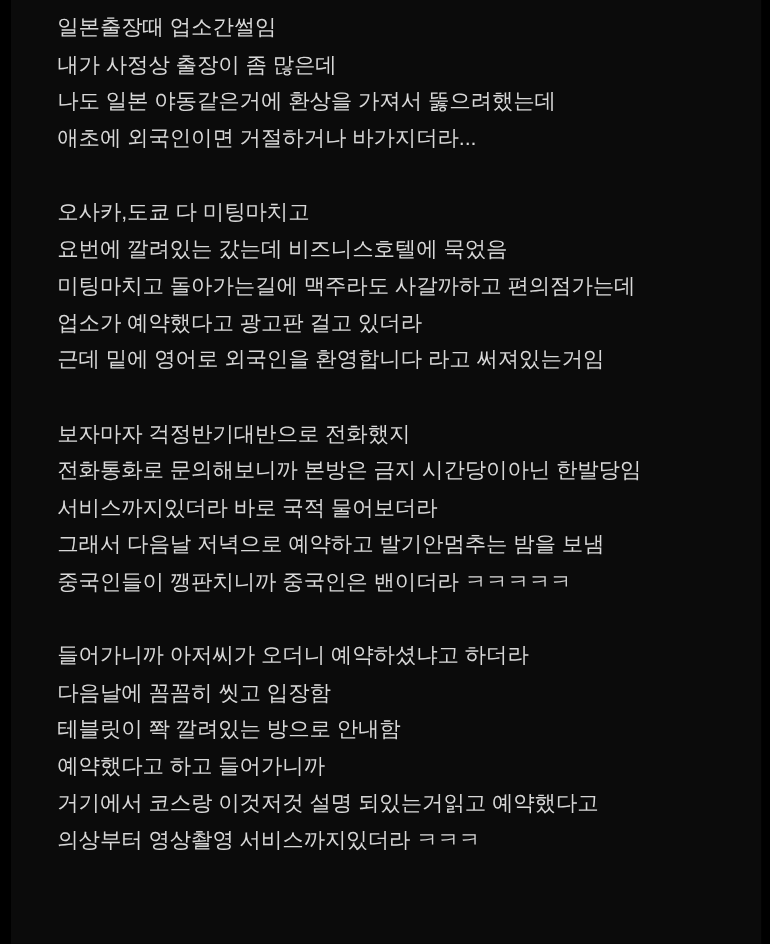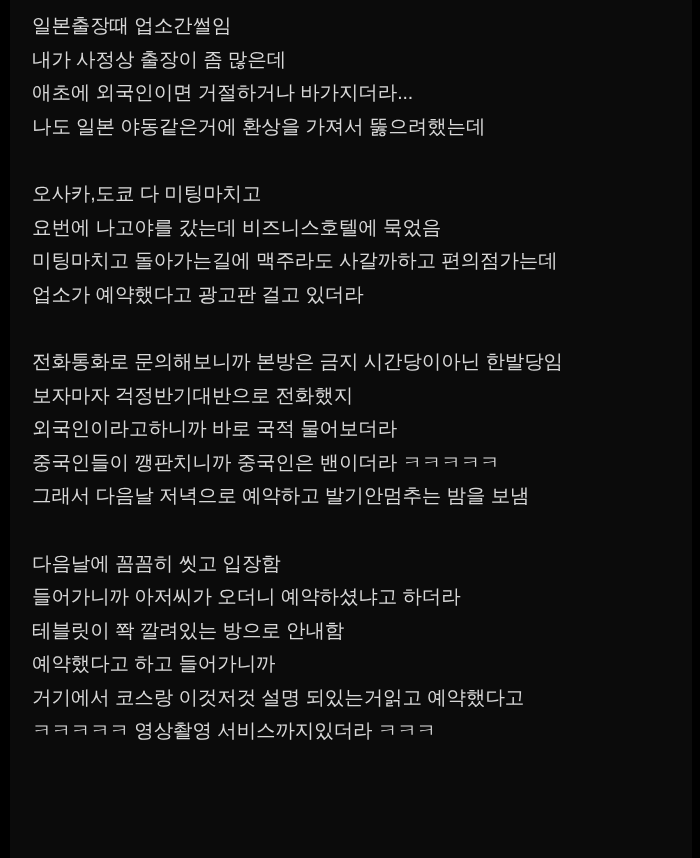--- a/index.html
+++ b/index.html
@@ -47,65 +47,67 @@
   }
   .para {
     margin: 0 0 0 0;
   }
   .line {
     color: #d8d8d8;
     font-size: 19.5px;
     line-height: 33.6px;
     white-space: pre;
     letter-spacing: -0.1px;
+    margin-left: 20px;
   }
   .spacer {
     height: 33.6px;
   }
 </style>
 </head>
 <body>
 
 <div class="page">
   <div class="edge-left"></div>
   <div class="edge-right"></div>
 
   <div class="content">
 
     <div class="para">
       <div class="line">일본출장때 업소간썰임</div>
       <div class="line">내가 사정상 출장이 좀 많은데</div>
+      <div class="line">나도 일본 야동같은거에 환상을 가져서 뚫으려했는데</div>
       <div class="line">애초에 외국인이면 거절하거나 바가지더라...</div>
-      <div class="line">나도 일본 야동같은거에 환상을 가져서 뚫으려했는데</div>
     </div>
 
     <div class="spacer"></div>
 
     <div class="para">
       <div class="line">오사카,도쿄 다 미팅마치고</div>
-      <div class="line">요번에 나고야를 갔는데 비즈니스호텔에 묵었음</div>
+      <div class="line">요번에 깔려있는 갔는데 비즈니스호텔에 묵었음</div>
       <div class="line">미팅마치고 돌아가는길에 맥주라도 사갈까하고 편의점가는데</div>
       <div class="line">업소가 예약했다고 광고판 걸고 있더라</div>
+      <div class="line">근데 밑에 영어로 외국인을 환영합니다 라고 써져있는거임</div>
     </div>
 
     <div class="spacer"></div>
 
     <div class="para">
+      <div class="line">보자마자 걱정반기대반으로 전화했지</div>
       <div class="line">전화통화로 문의해보니까 본방은 금지 시간당이아닌 한발당임</div>
-      <div class="line">보자마자 걱정반기대반으로 전화했지</div>
-      <div class="line">외국인이라고하니까 바로 국적 물어보더라</div>
+      <div class="line">서비스까지있더라 바로 국적 물어보더라</div>
+      <div class="line">그래서 다음날 저녁으로 예약하고 발기안멈추는 밤을 보냄</div>
       <div class="line">중국인들이 깽판치니까 중국인은 밴이더라 ㅋㅋㅋㅋㅋ</div>
-      <div class="line">그래서 다음날 저녁으로 예약하고 발기안멈추는 밤을 보냄</div>
     </div>
 
     <div class="spacer"></div>
 
     <div class="para">
+      <div class="line">들어가니까 아저씨가 오더니 예약하셨냐고 하더라</div>
       <div class="line">다음날에 꼼꼼히 씻고 입장함</div>
-      <div class="line">들어가니까 아저씨가 오더니 예약하셨냐고 하더라</div>
       <div class="line">테블릿이 쫙 깔려있는 방으로 안내함</div>
       <div class="line">예약했다고 하고 들어가니까</div>
       <div class="line">거기에서 코스랑 이것저것 설명 되있는거읽고 예약했다고</div>
-      <div class="line">ㅋㅋㅋㅋㅋ 영상촬영 서비스까지있더라 ㅋㅋㅋ</div>
+      <div class="line">의상부터 영상촬영 서비스까지있더라 ㅋㅋㅋ</div>
     </div>
 
   </div>
 </div>
 
 </body></html>

